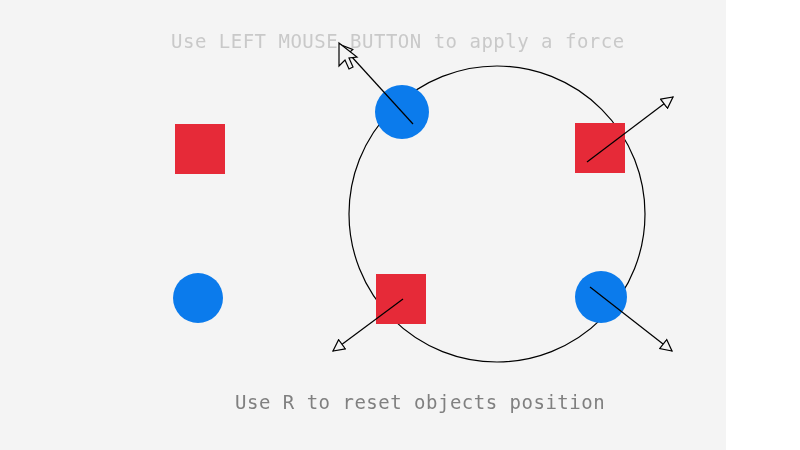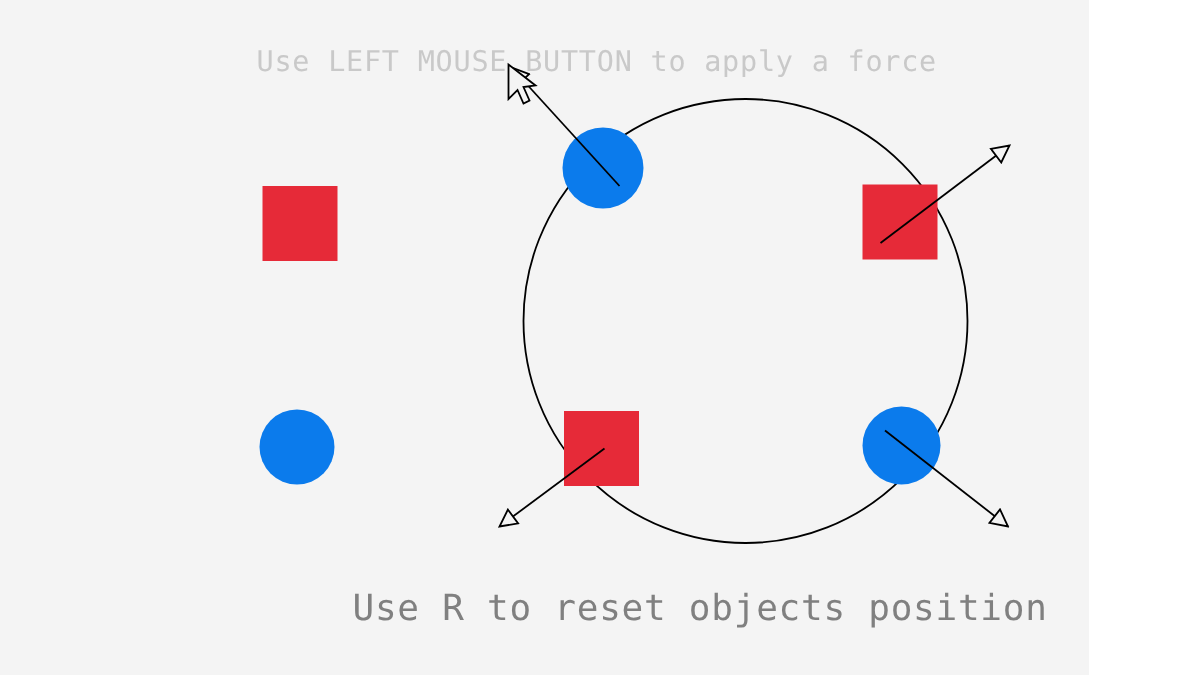--- a/index.html
+++ b/index.html
@@ -30,21 +30,21 @@
   }
   #hint-top {
     left: 171px;
     top: 30px;
     font-size: 19px;
     color: #c9c9c9;
   }
   #hint-bottom {
     left: 235px;
     top: 391px;
-    font-size: 24px;
+    font-size: 19px;
     color: #808080;
   }
 </style>
 </head>
 <body>
 
 <div id="app" style="background: rgb(244, 244, 244); width: 726px; height: 450px;">
 
   <svg id="scene" viewBox="0 0 800 450">
     <defs>

